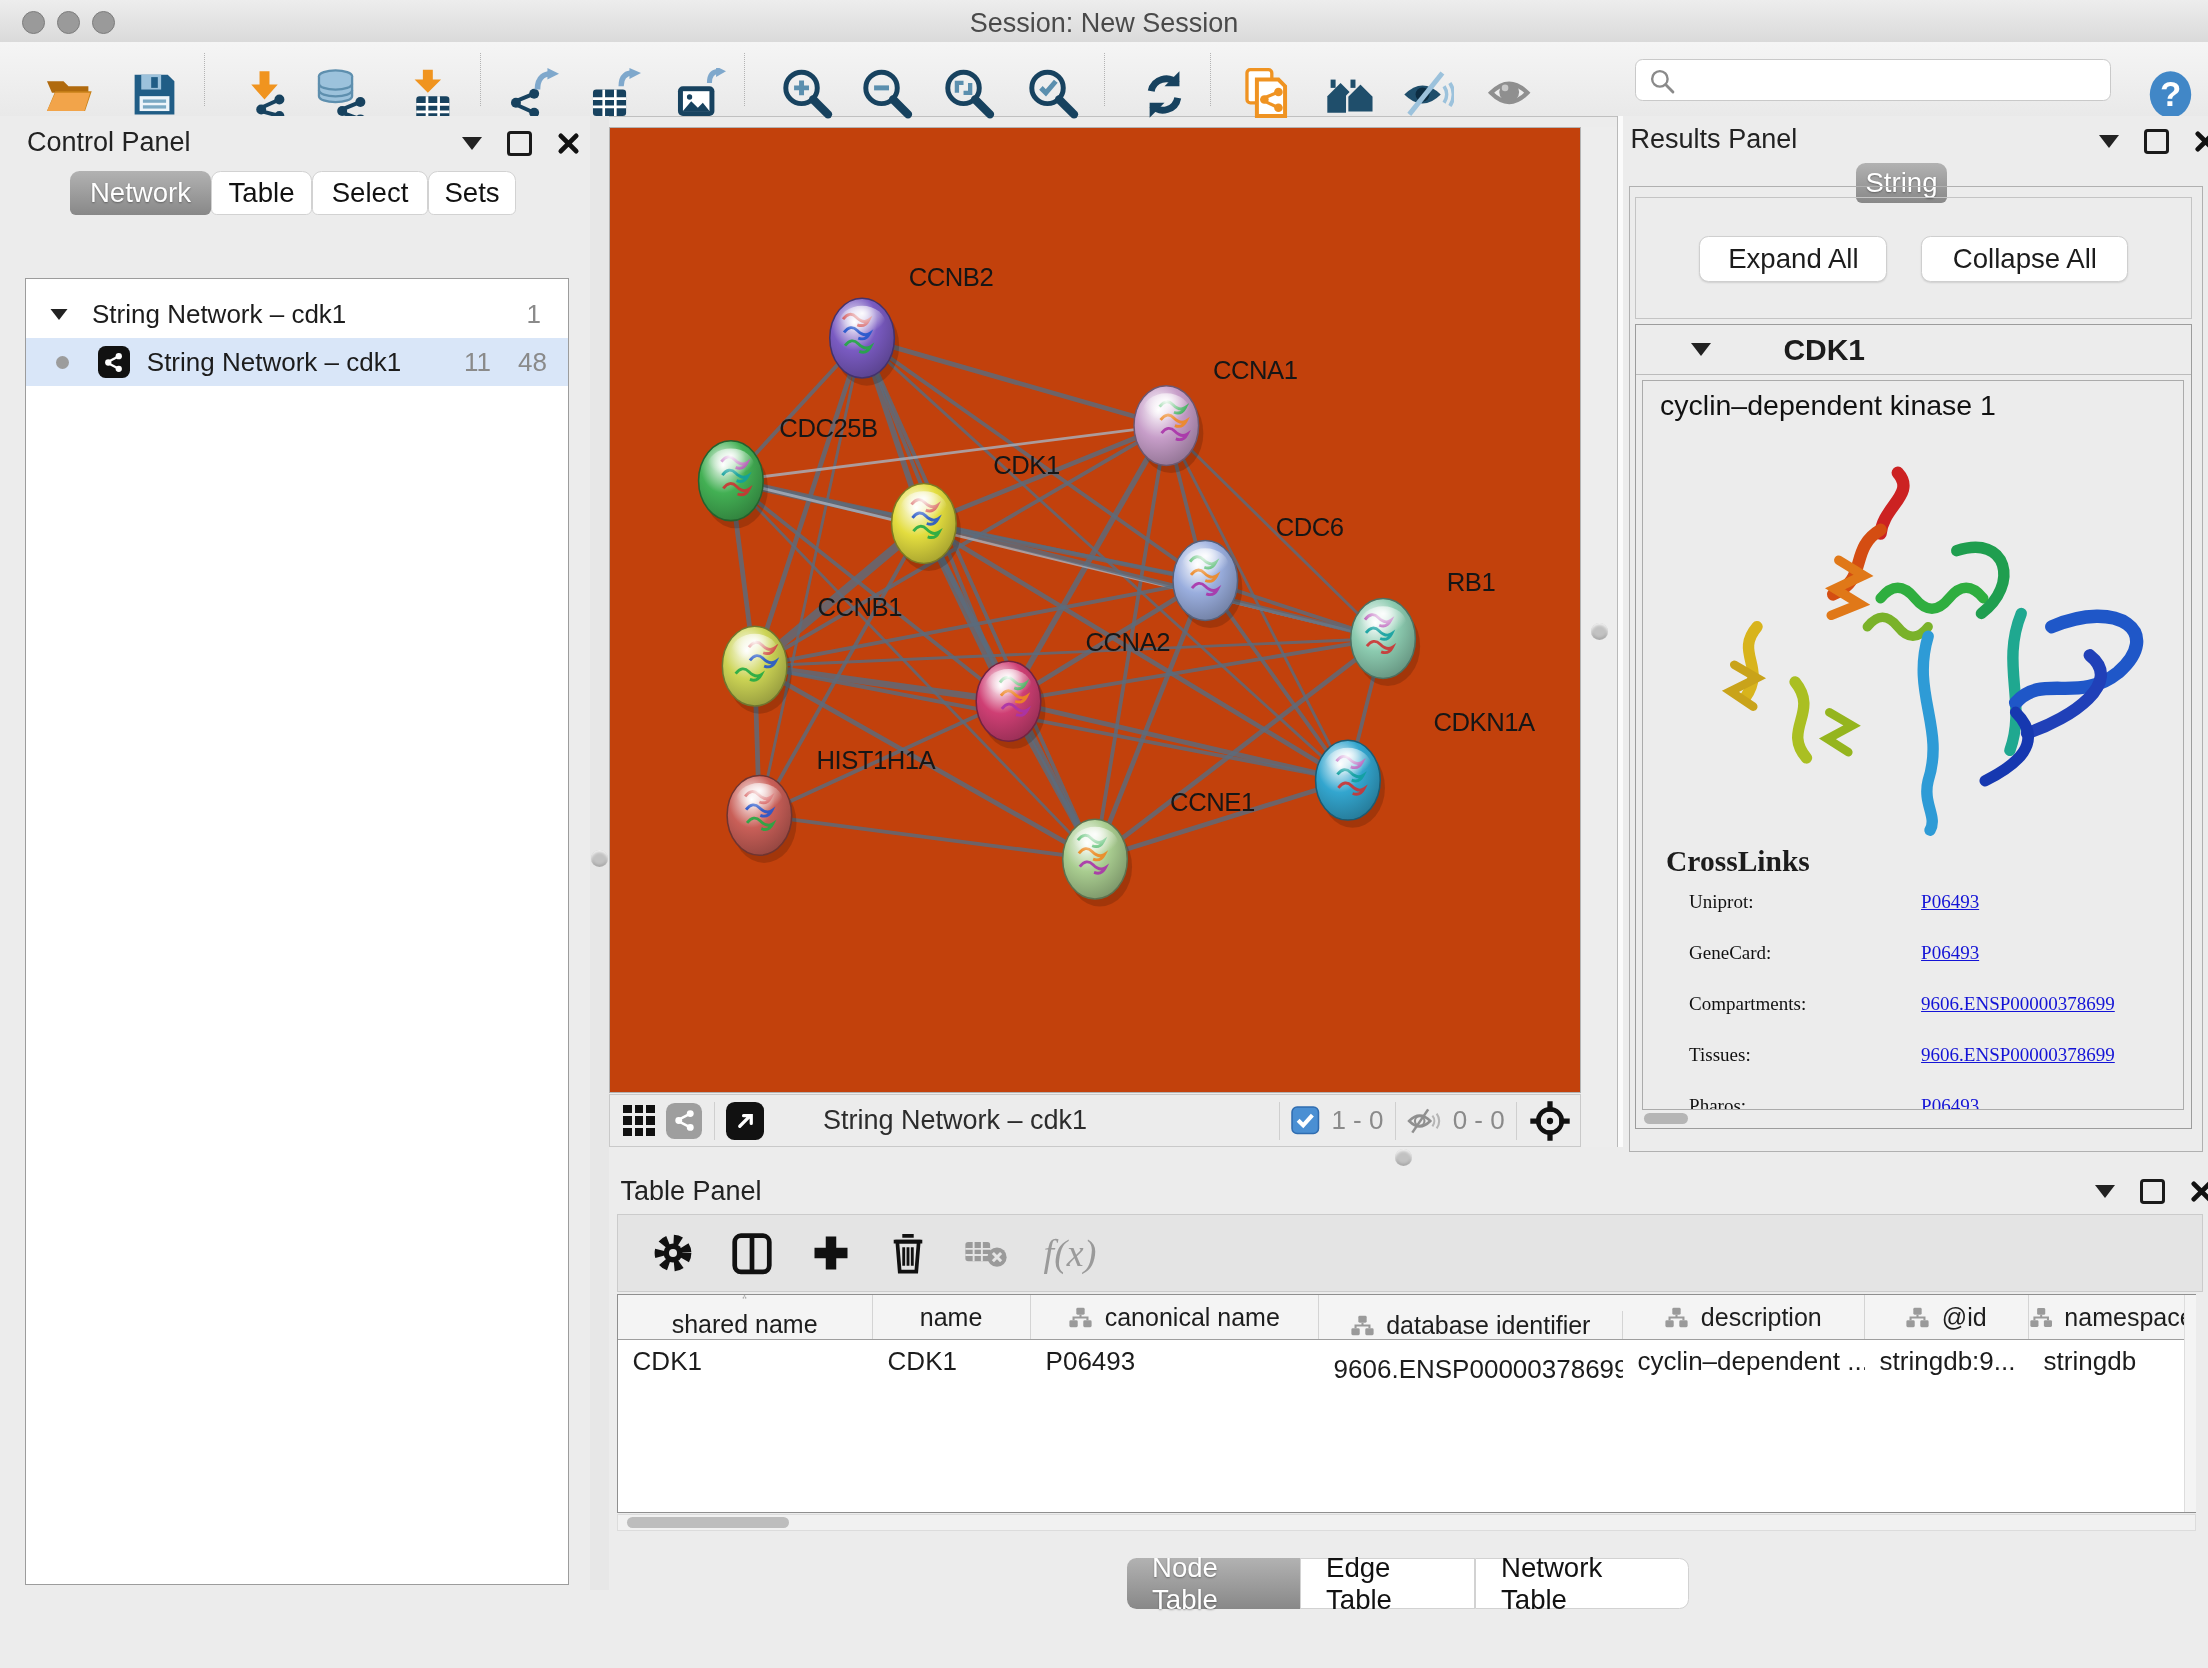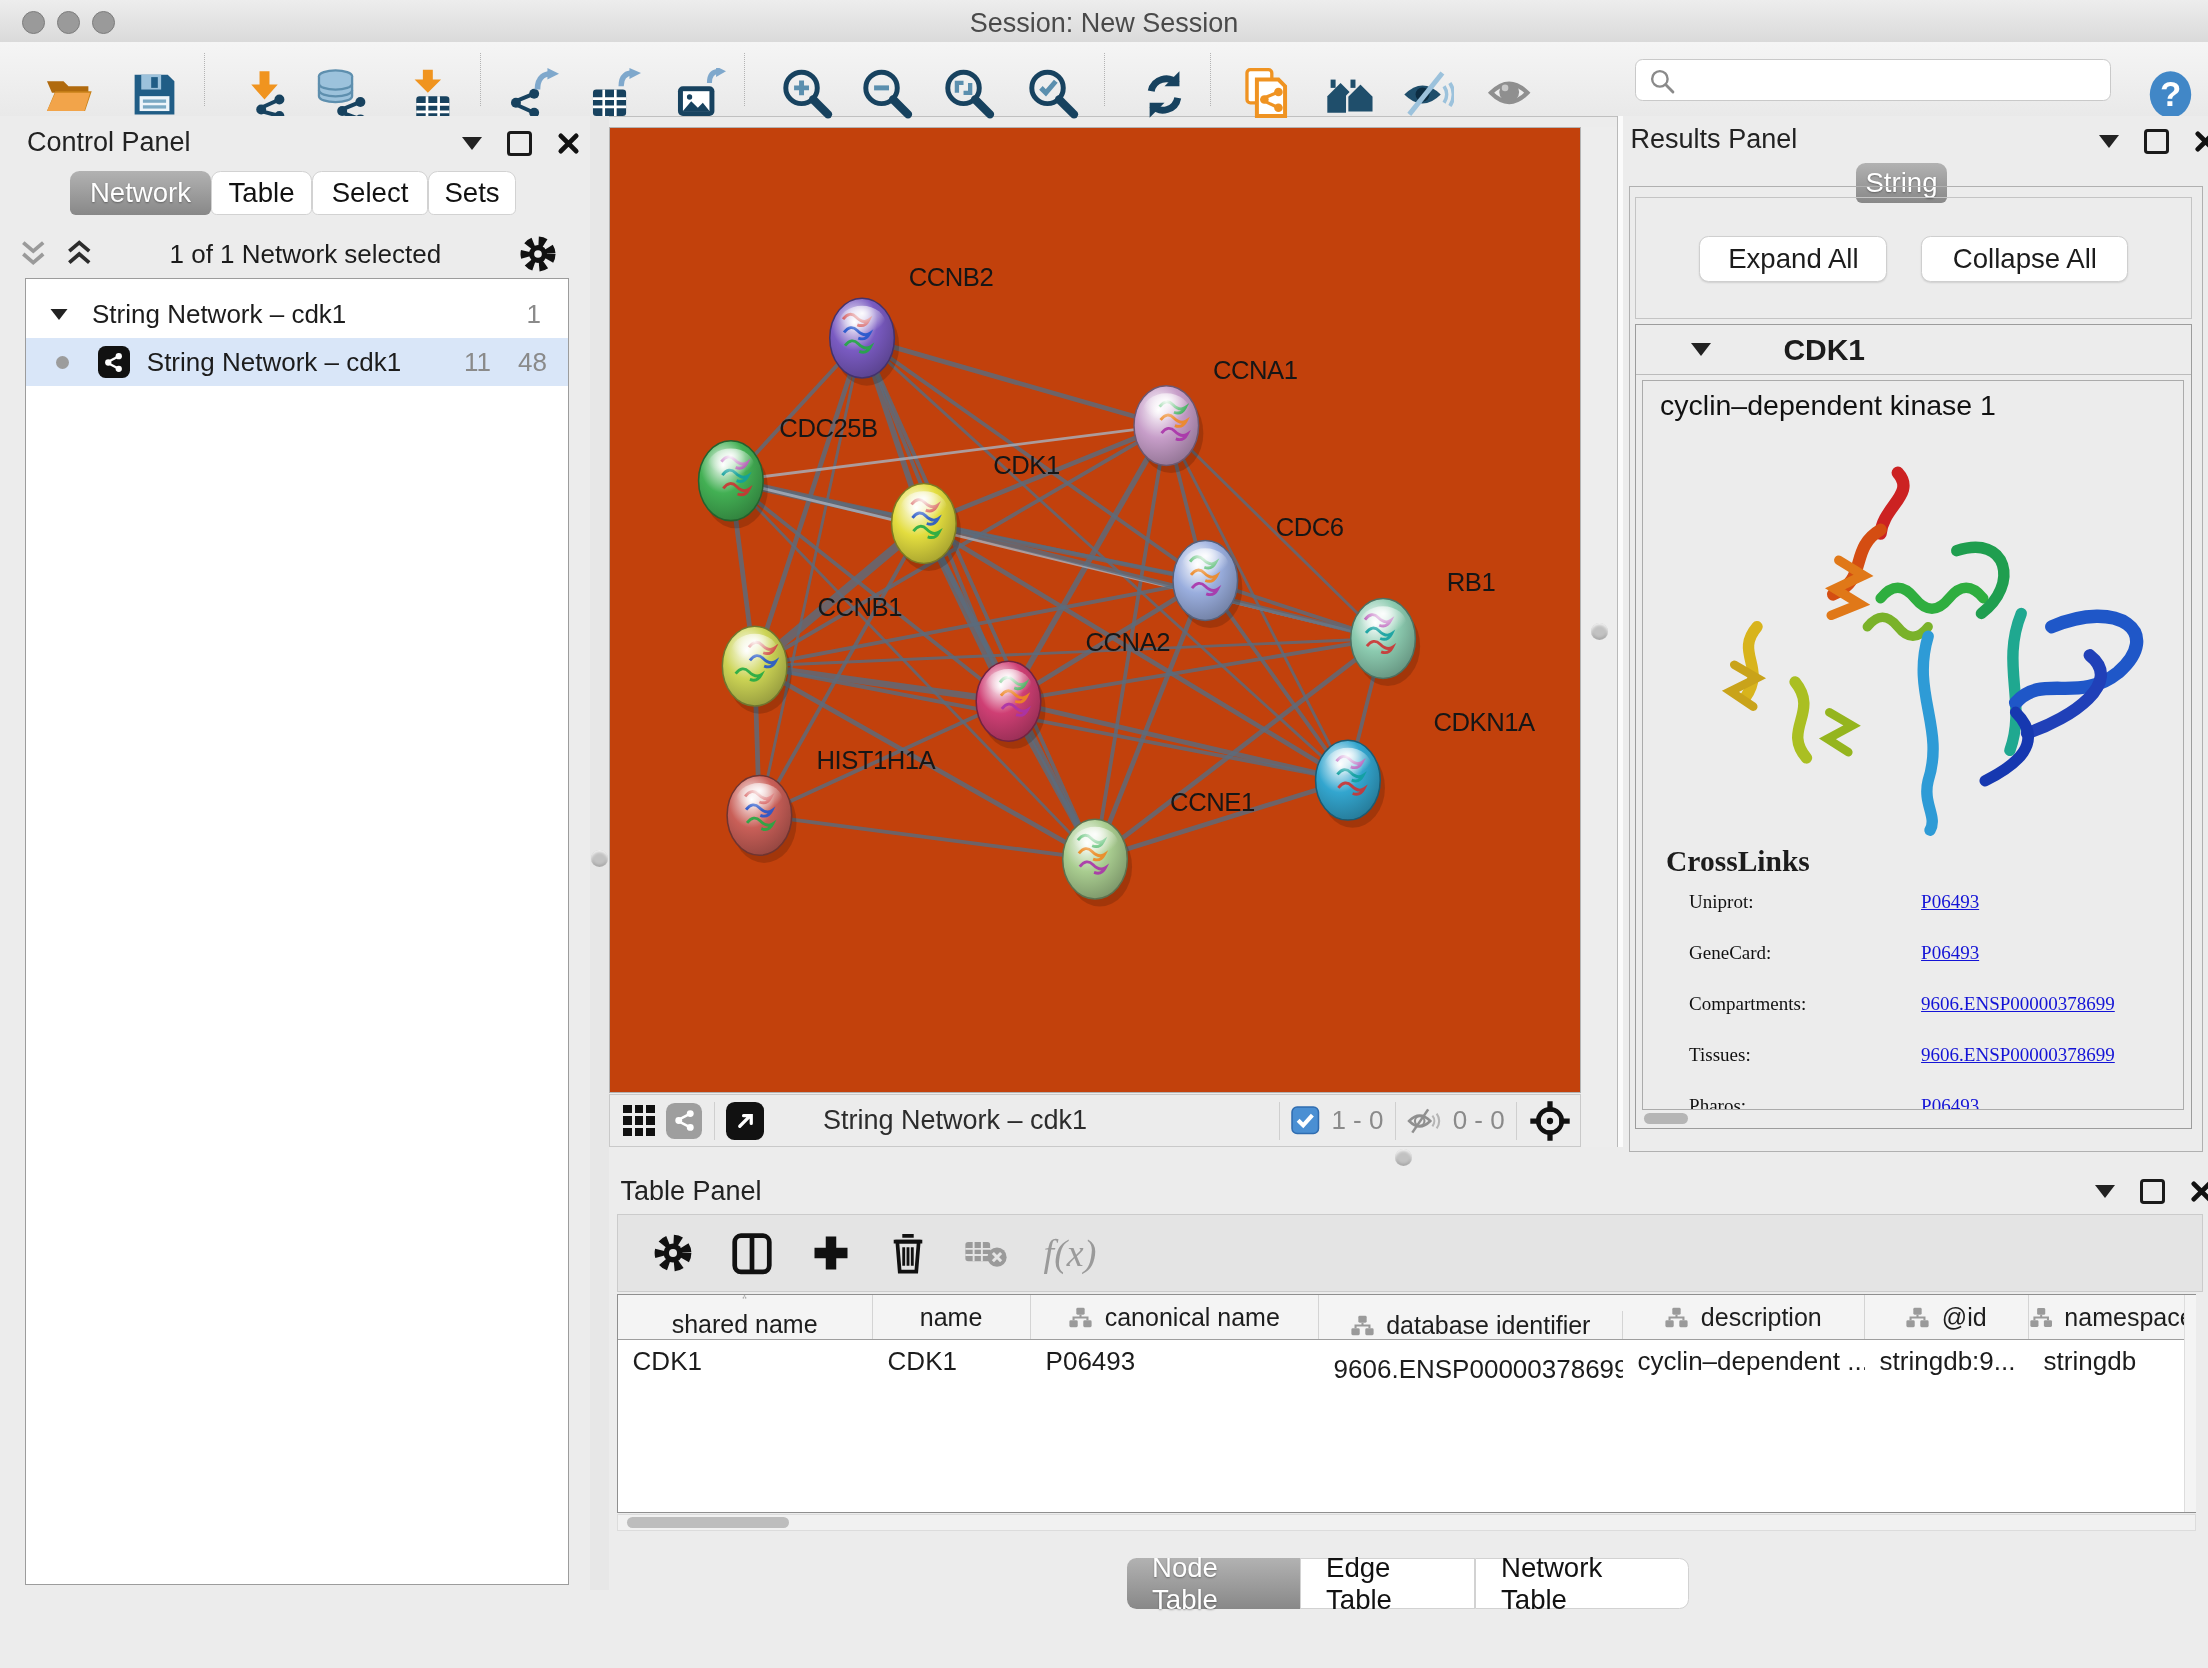--- a/index.html
+++ b/index.html
@@ -315,34 +315,20 @@
       <svg width="23" height="23" viewBox="0 0 24 24">
         <path d="M4 4l16 16M20 4L4 20" stroke="#111" stroke-width="5" stroke-linecap="round"></path>
       </svg>
     </div>
     <div id="cp-tabs">
       <div class="tabbtn tab-on" style="width:141px">Network</div>
       <div class="tabbtn tab-off" style="width:101px">Table</div>
       <div class="tabbtn tab-off" style="width:116px">Select</div>
       <div class="tabbtn tab-off" style="width:88px">Sets</div>
     </div>
-    <div id="cp-subhdr">
-      <svg width="28.5" height="32" viewBox="0 0 20 22">
-        <path d="M3 3l7 6 7-6M3 11l7 6 7-6" stroke="#9a9a9a" stroke-width="2.6" fill="none"></path>
-      </svg>
-      <svg width="28.5" height="32" viewBox="0 0 20 22" style="margin-left:17px">
-        <path d="M3 9l7-6 7 6M3 17l7-6 7 6" stroke="#2c2c2c" stroke-width="2.6" fill="none"></path>
-      </svg>
-      <div style="flex:1;text-align:center;font-size:26px">1 of 1 Network selected</div>
-      <svg width="40" height="40" viewBox="0 0 24 24" style="margin-right:13.3px">
-        <circle cx="12" cy="12" r="7.5" fill="none" stroke="#111" stroke-width="6" stroke-dasharray="3.9 3.2"></circle>
-        <circle cx="12" cy="12" r="5.4" fill="#111"></circle>
-        <circle cx="12" cy="12" r="2.3" fill="#ececec"></circle>
-      </svg>
-    </div>
     <div id="net-tree">
       <div class="tree-row" style="margin-top:11.4px">
         <span class="caret" style="margin-left:23px;transform:scale(.85)"></span>
         <span style="margin-left:23px">String Network – cdk1</span>
         <span class="tree-count" style="margin-left:auto;margin-right:27px">1</span>
       </div>
       <div class="tree-row" id="tree-child">
         <span style="width:13.3px;height:13.3px;border-radius:50%;background:#9c9c9c;margin-left:30px"></span>
         <span class="share-badge" style="margin-left:28.5px">
           <svg width="21" height="21" viewBox="0 0 20 20">

